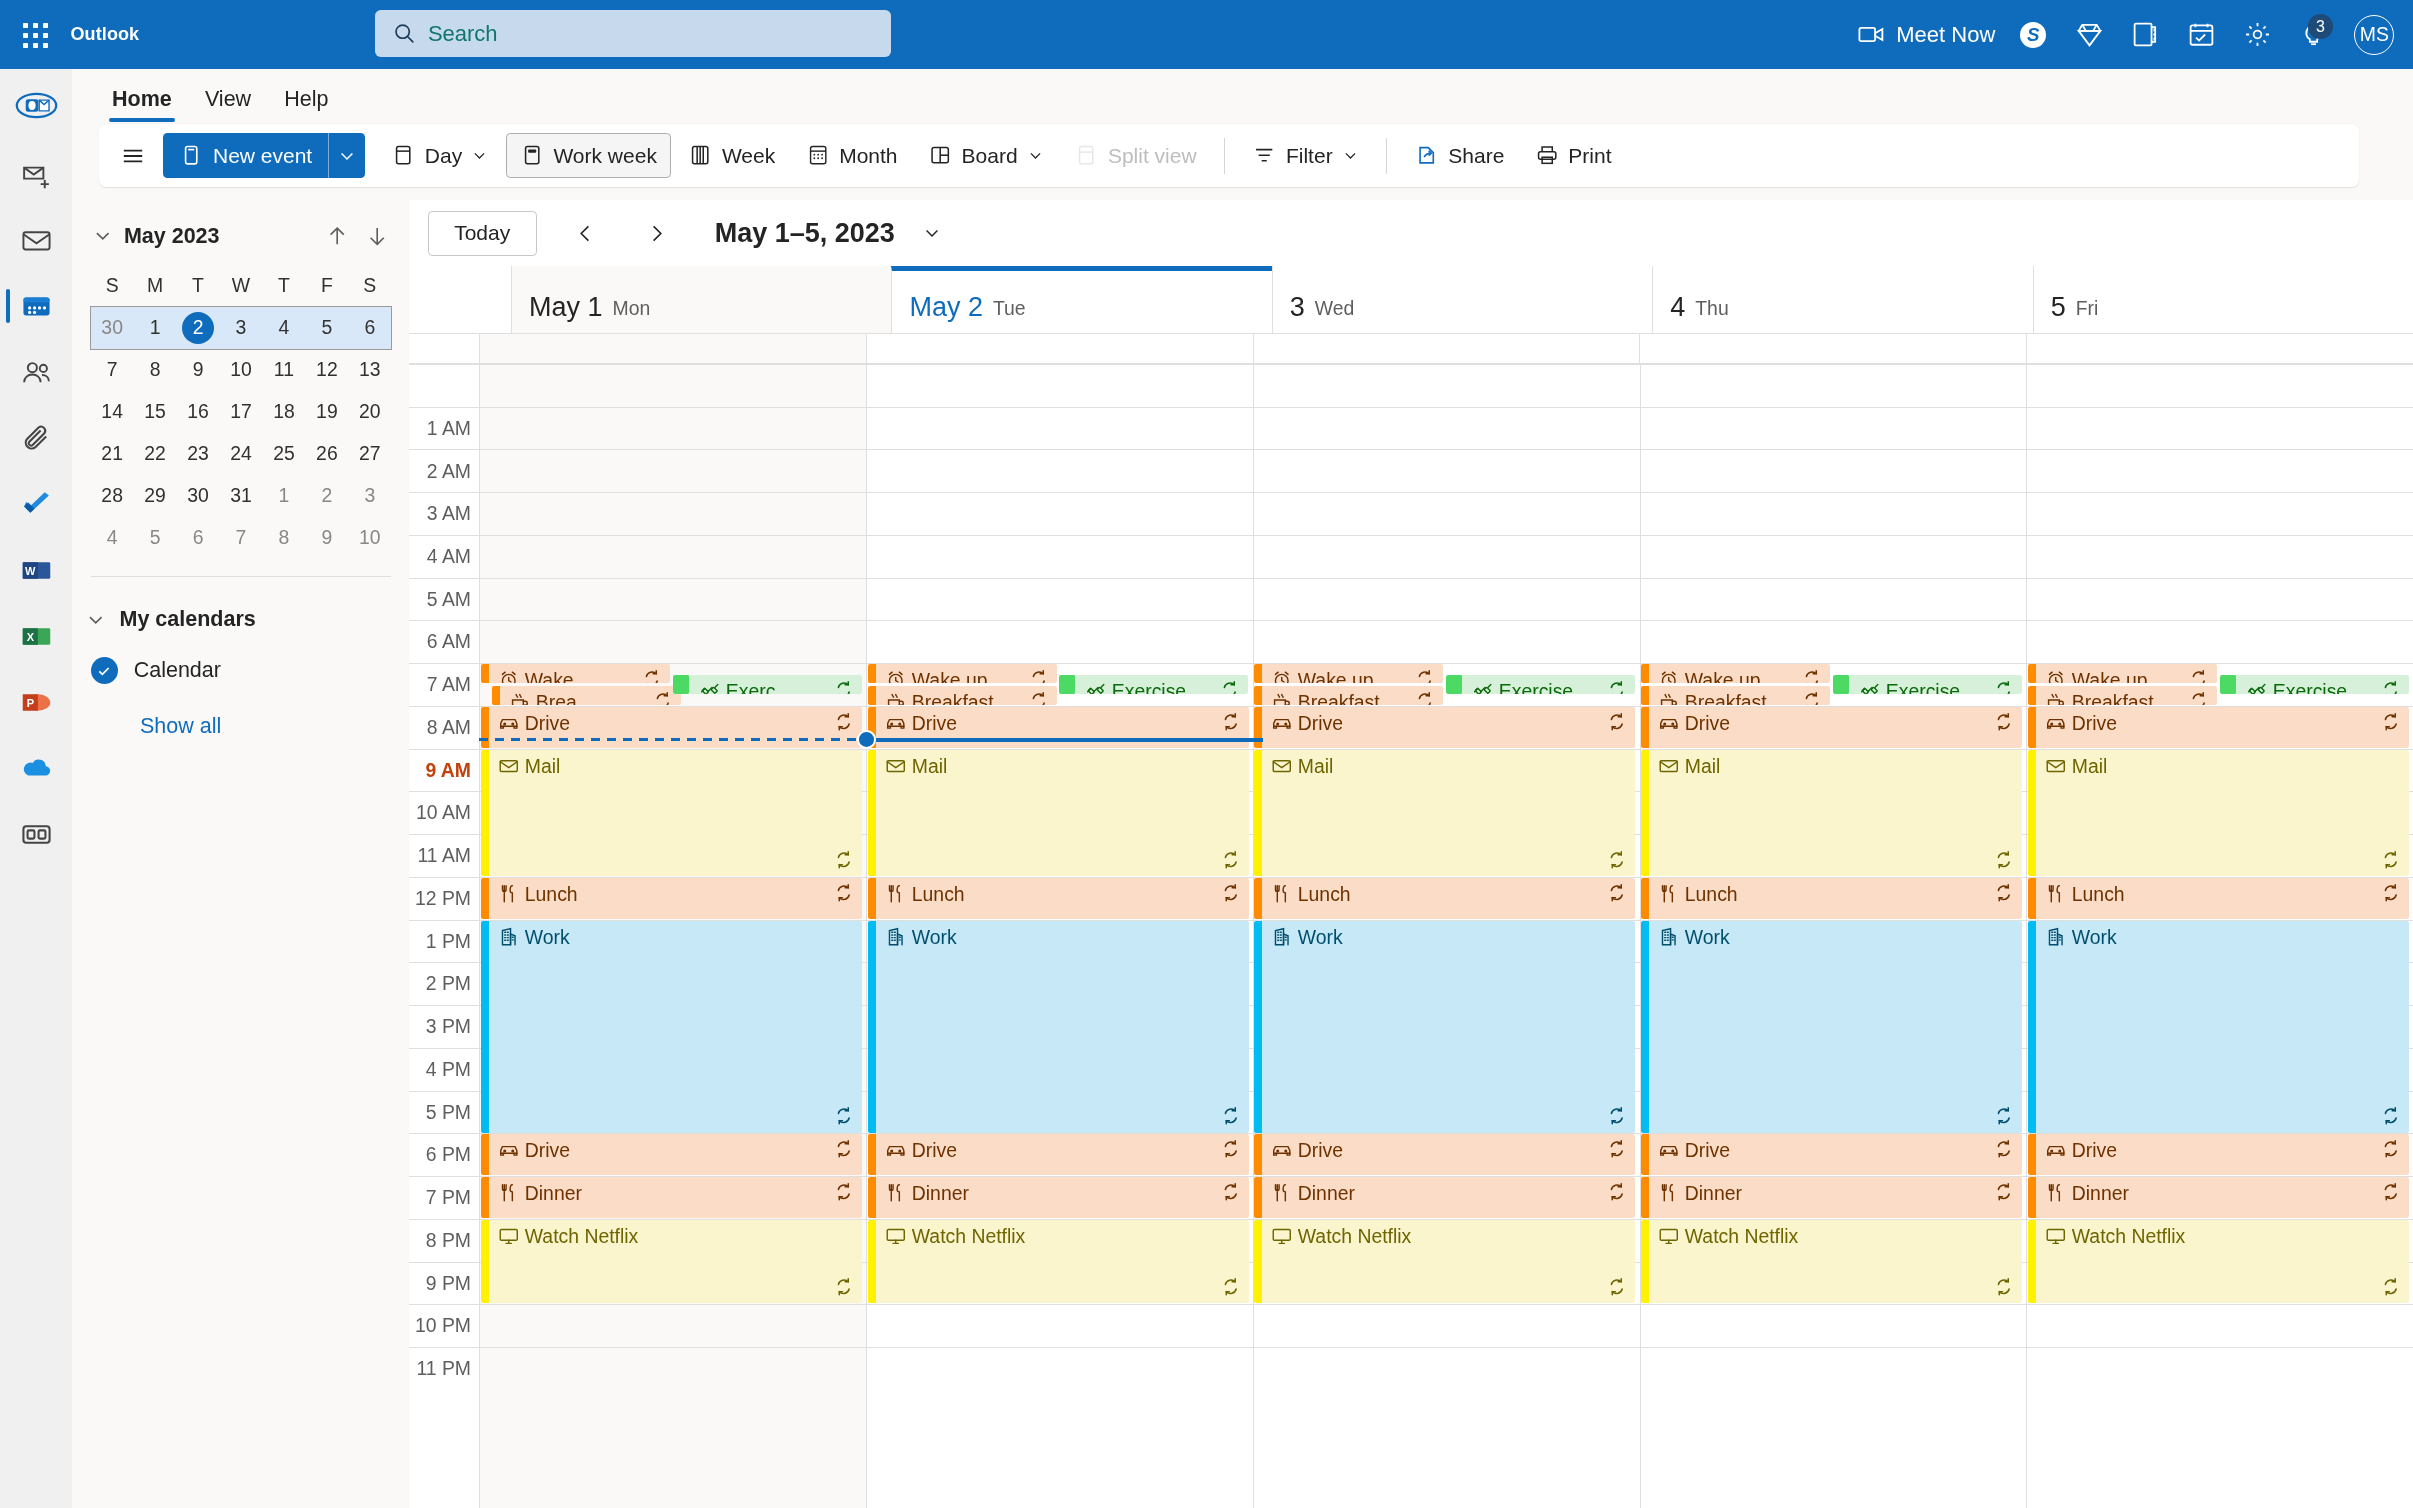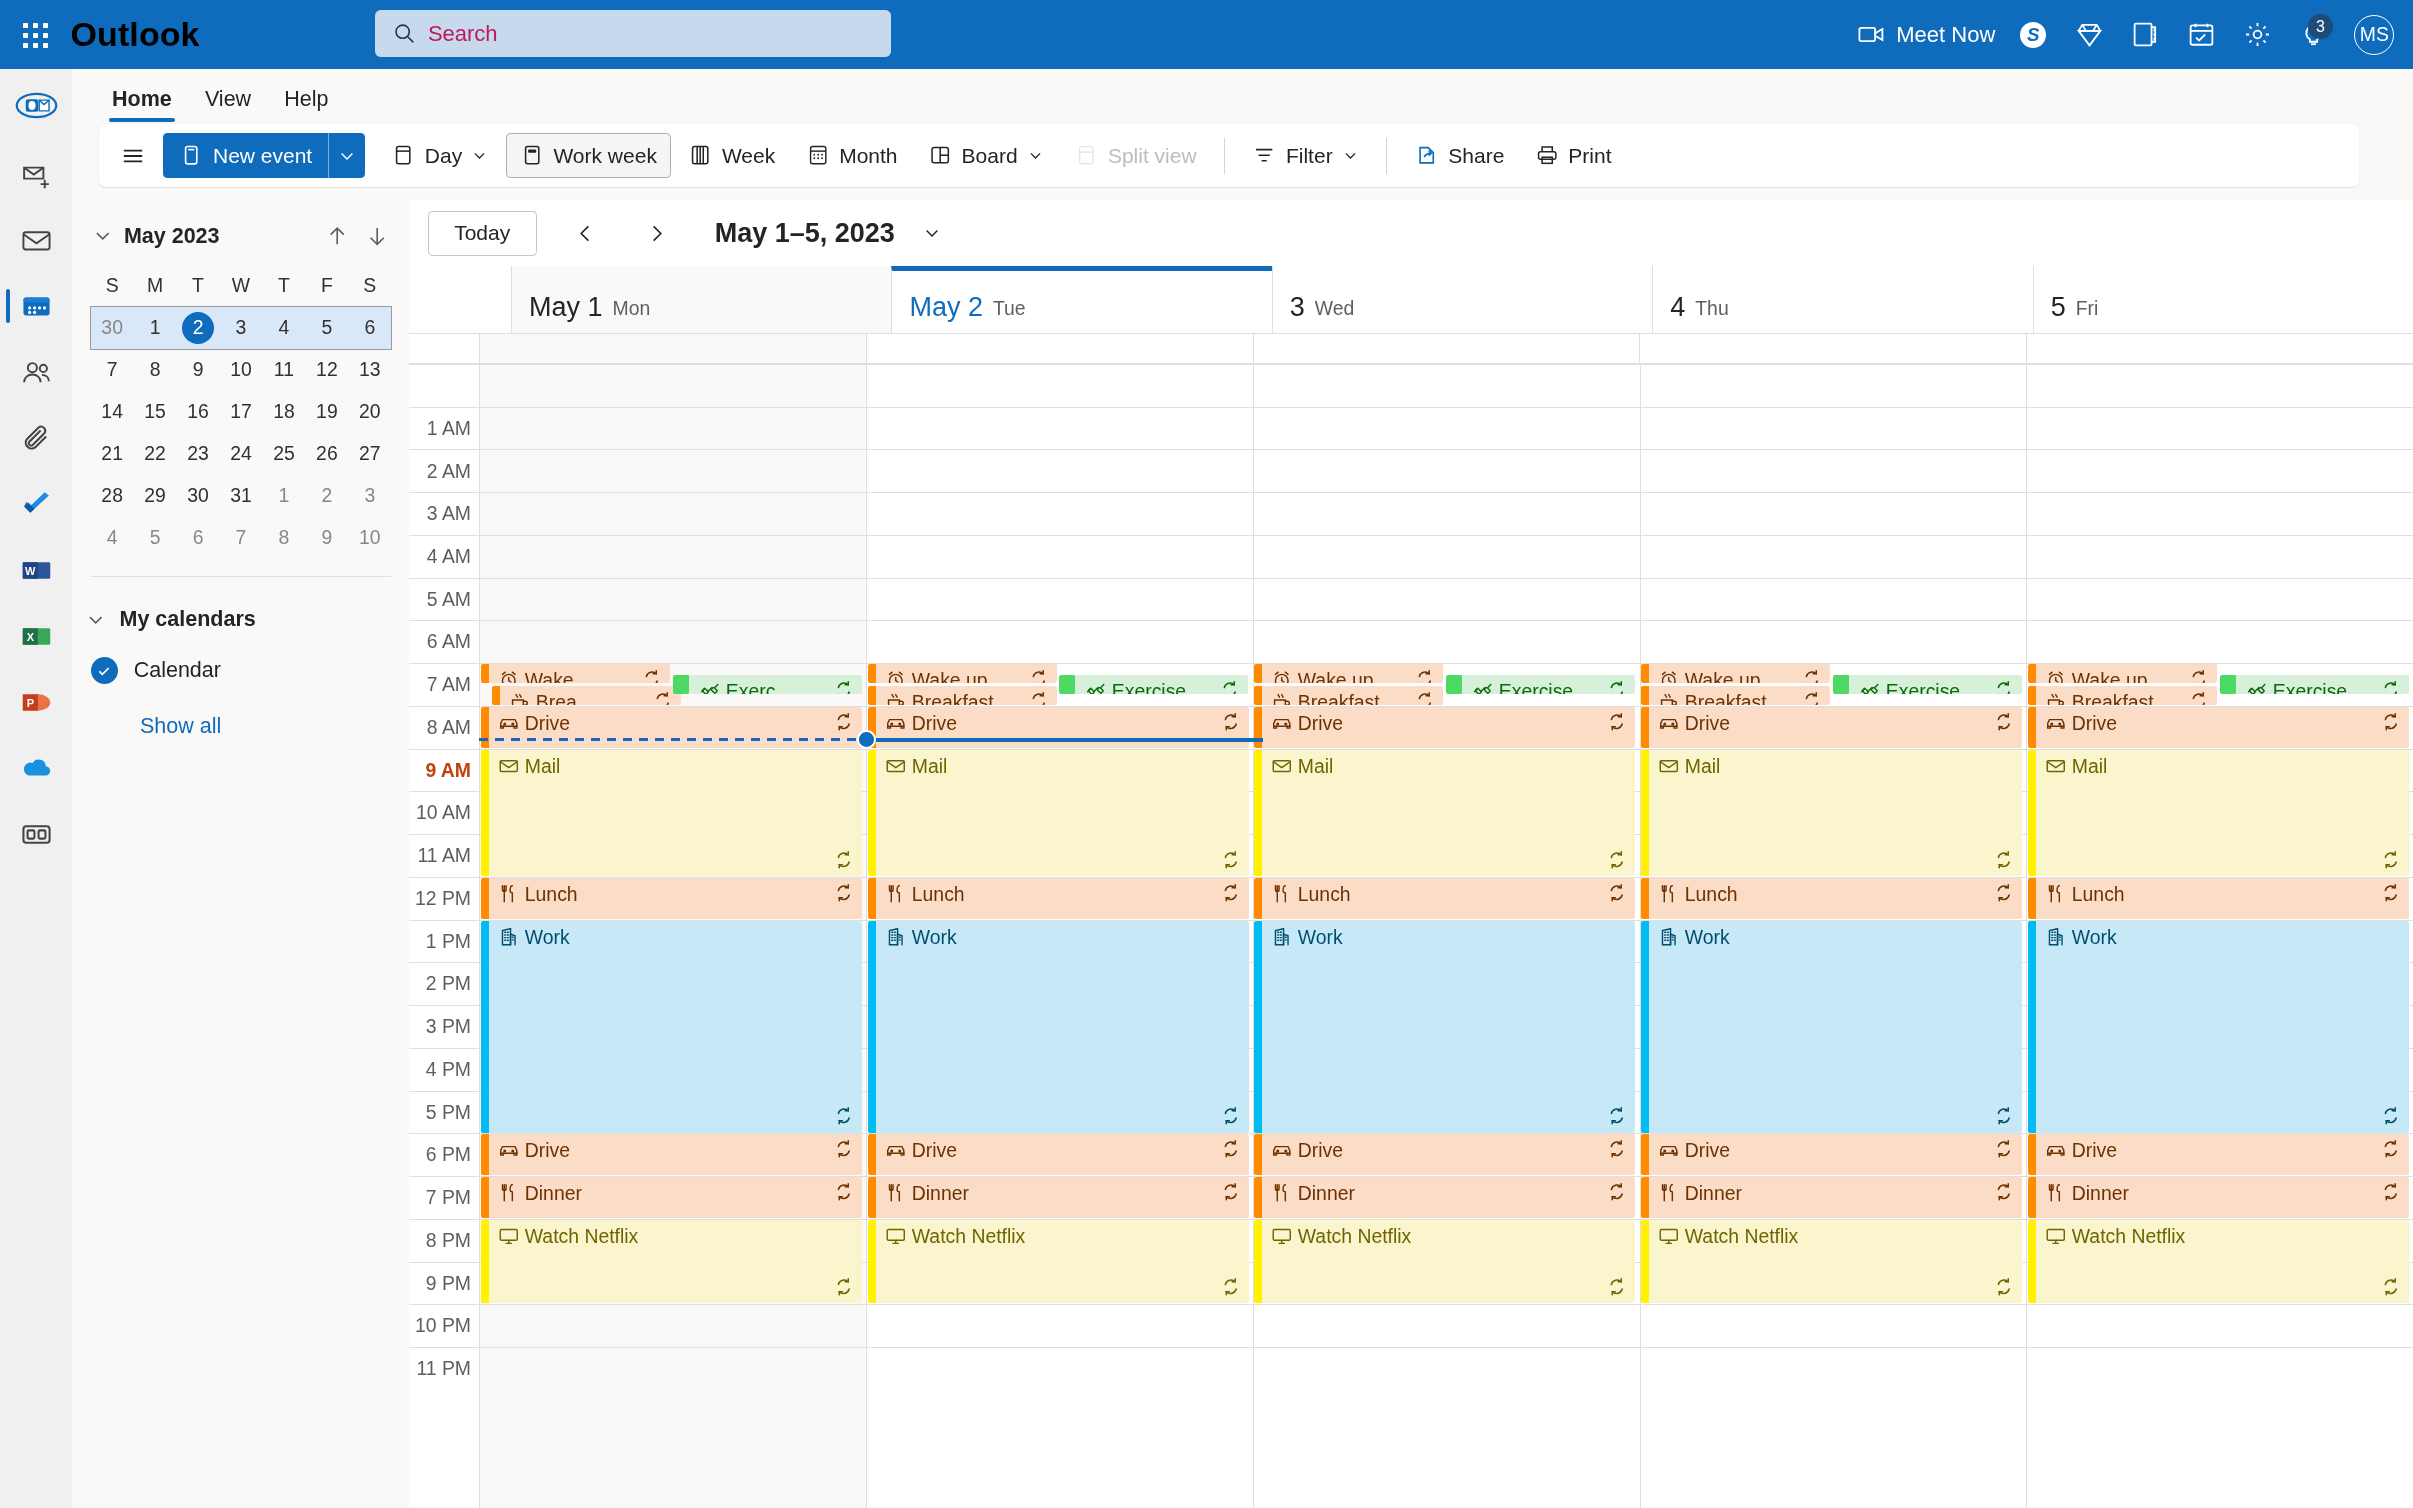--- a/index.html
+++ b/index.html
@@ -12,28 +12,28 @@
 
   
   .topbar {
     position: absolute; left: 0; top: 0; width: 2413px; height: 69px;
     background: #0F6CBD; display: flex; align-items: center;
   }
   .waffle { width: 46px; height: 46px; margin-left: 11.5px; display: grid;
     grid-template-columns: repeat(3, 1fr); grid-template-rows: repeat(3, 1fr);
     gap: 5px; padding: 11.5px; cursor: pointer; }
   .waffle i { background: #fff; border-radius: 0.7px; display:block; width:5px; height:5px; }
-  .brand { color: #000000; font-size: 34px; font-weight: 600; margin-left: 13px; letter-spacing: 0.1px; }
+  .brand { color: #ffffff; font-size: 18px; font-weight: 600; margin-left: 13px; letter-spacing: 0.1px; }
   .searchbox {
     position: absolute; left: 375px; top: 10px; width: 516px; height: 47px;
     background: #C7D9EC; border-radius: 5.7px; display: flex; align-items: center;
     padding: 0 17px; cursor: text;
   }
   .searchbox .mag { width: 24.4px; height: 24.4px; color: #1b3a57; flex: 0 0 auto; }
-  .searchbox span { color: #be185d; font-size: 22px; margin-left: 11.5px; }
+  .searchbox span { color: #0f766e; font-size: 22px; margin-left: 11.5px; }
   .topright { position: absolute; right: 18.7px; top: 0; height: 69px; display: flex; align-items: center; gap: 0; }
   .tr-item { height: 69px; display:flex; align-items:center; justify-content:center;
     color: #fff; cursor: pointer; position: relative; }
   .meetnow { padding: 0 10px 0 7.2px; gap: 10px; font-size: 22px; }
   .ticon { width: 56px; }
   .ticon svg { width: 29px; height: 29px; }
   .skype-circle { width:26px;height:26px;border-radius:50%;background:#fff;color:#0F6CBD;
     display:flex;align-items:center;justify-content:center;font-size:18.7px;font-weight:700;font-style:italic;}
   .badge { position:absolute; top:14.4px; right:8.6px; background:#1e4b77; color:#fff;
     border-radius:50%; width:24.4px;height:24.4px; font-size:16px; display:flex;align-items:center;justify-content:center;}

